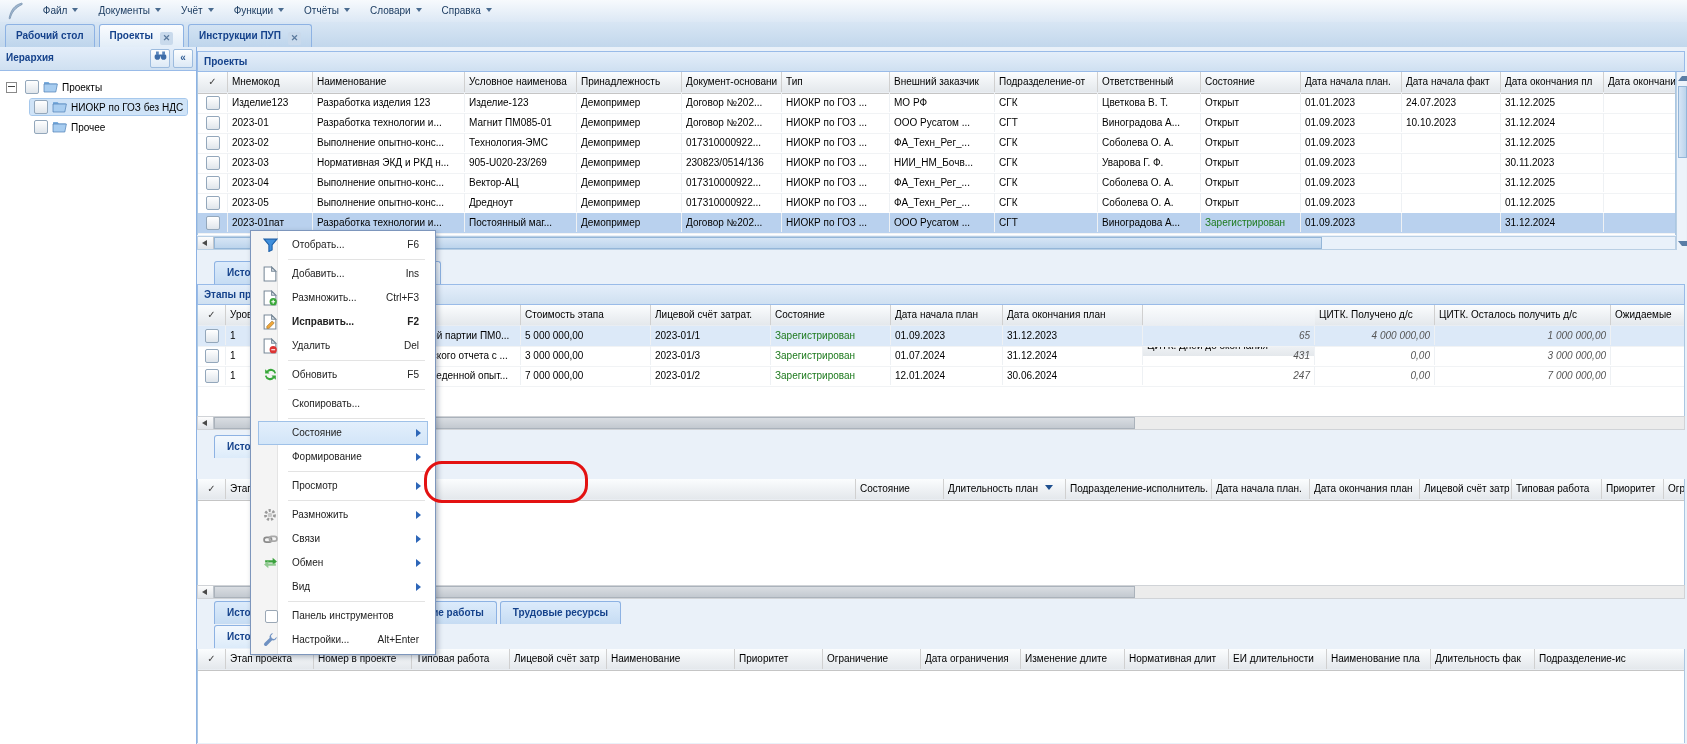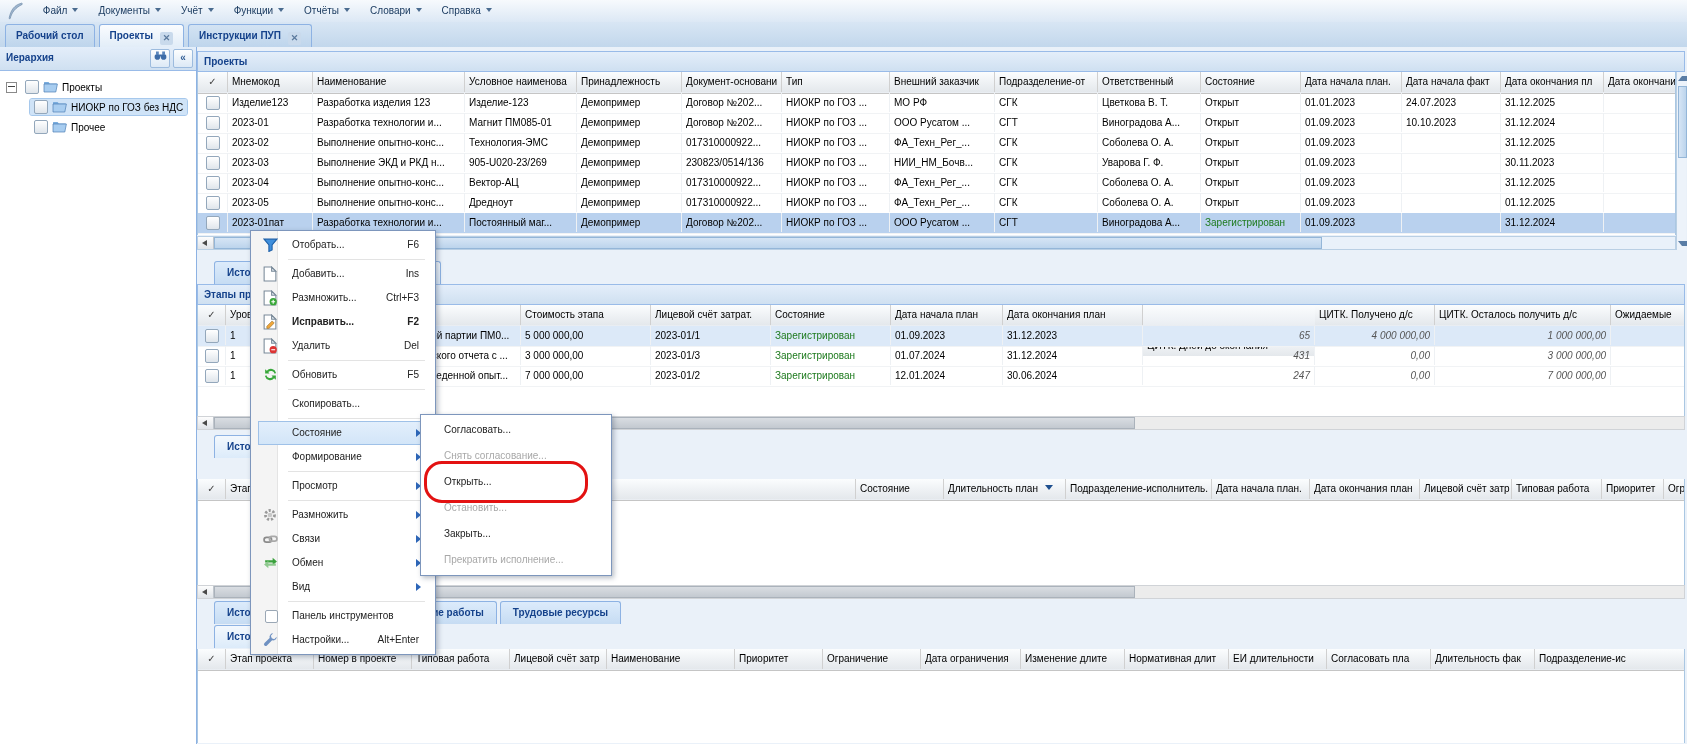--- a/index.html
+++ b/index.html
@@ -236,21 +236,21 @@
             <div class="gcell" style="left: 900px; width: 103px;">Соболева О. А.</div>
             <div class="gcell" style="left: 1003px; width: 100px;">Открыт</div>
             <div class="gcell" style="left: 1103px; width: 101px;">01.09.2023</div>
             <div class="gcell" style="left: 1204px; width: 99px;"></div>
             <div class="gcell" style="left: 1303px; width: 103px;">31.12.2025</div>
             <div class="gcell" style="left: 1406px; width: 130px;"></div>
           </div>
           <div class="grow" style="top: 60px;">
             <div class="gcell chk" style="left: 0px; width: 30px;"><span class="cb"></span></div>
             <div class="gcell" style="left: 30px; width: 85px;">2023-03</div>
-            <div class="gcell" style="left: 115px; width: 152px;">Выполнение ЭКД и РКД н...</div>
+            <div class="gcell" style="left: 115px; width: 152px;">Нормативная ЭКД и РКД н...</div>
             <div class="gcell" style="left: 267px; width: 112px;">905-U020-23/269</div>
             <div class="gcell" style="left: 379px; width: 105px;">Демопример</div>
             <div class="gcell" style="left: 484px; width: 100px;">230823/0514/136</div>
             <div class="gcell" style="left: 584px; width: 108px;">НИОКР по ГОЗ ...</div>
             <div class="gcell" style="left: 692px; width: 105px;">НИИ_НМ_Бочв...</div>
             <div class="gcell" style="left: 797px; width: 103px;">СГК</div>
             <div class="gcell" style="left: 900px; width: 103px;">Уварова Г. Ф.</div>
             <div class="gcell" style="left: 1003px; width: 100px;">Открыт</div>
             <div class="gcell" style="left: 1103px; width: 101px;">01.09.2023</div>
             <div class="gcell" style="left: 1204px; width: 99px;"></div>
@@ -421,21 +421,21 @@
           <div class="ghc" style="left: 116px; width: 98px;"><span class="ghl">Номер в проекте</span></div>
           <div class="ghc" style="left: 214px; width: 98px;"><span class="ghl">Типовая работа</span></div>
           <div class="ghc" style="left: 312px; width: 97px;"><span class="ghl">Лицевой счёт затр</span></div>
           <div class="ghc" style="left: 409px; width: 128px;"><span class="ghl">Наименование</span></div>
           <div class="ghc" style="left: 537px; width: 88px;"><span class="ghl">Приоритет</span></div>
           <div class="ghc" style="left: 625px; width: 98px;"><span class="ghl">Ограничение</span></div>
           <div class="ghc" style="left: 723px; width: 100px;"><span class="ghl">Дата ограничения</span></div>
           <div class="ghc" style="left: 823px; width: 104px;"><span class="ghl">Изменение длите</span></div>
           <div class="ghc" style="left: 927px; width: 104px;"><span class="ghl">Нормативная длит</span></div>
           <div class="ghc" style="left: 1031px; width: 98px;"><span class="ghl">ЕИ длительности</span></div>
-          <div class="ghc" style="left: 1129px; width: 104px;"><span class="ghl">Согласовать пла</span></div>
+          <div class="ghc" style="left: 1129px; width: 104px;"><span class="ghl">Наименование пла</span></div>
           <div class="ghc" style="left: 1233px; width: 104px;"><span class="ghl">Длительность фак</span></div>
           <div class="ghc" style="left: 1337px; width: 150px;"><span class="ghl">Подразделение-ис</span></div>
         </div>
         <div class="gbody"></div>
       </div>
   </div>
 
   <div class="menu" id="ctx" style="left:250px;top:230px;width:170px">
       <div class="mi"><span class="micon"><svg width="15" height="15" viewBox="0 0 14 14">
             <path d="M1 2h12L8.5 7.5V12l-3 1.5V7.5z" fill="#3f8fdc" stroke="#1c5fa8"></path>
@@ -487,22 +487,14 @@
             <path d="M2 4h7V1.5L13 5 9 8.5V6H2z" fill="#3aa13c"></path>
             <path d="M12 9H5v2.5L1 8l4-3.5V7h7z" fill="#8fc98f"></path>
           </svg></span><span>Обмен</span><span class="marr"></span></div>
       <div class="mi"><span>Вид</span><span class="marr"></span></div>
       <div class="msep"></div>
       <div class="mi"><span class="mcb"></span><span>Панель инструментов</span></div>
       <div class="mi"><span class="micon"><svg width="15" height="15" viewBox="0 0 14 14">
             <path d="M9.5 1.2a3.4 3.4 0 0 0-3.3 4.3L1.4 10.3a1.6 1.6 0 1 0 2.3 2.3l4.8-4.8a3.4 3.4 0 0 0 4.3-3.3L10.5 6.8 8.2 5.9l-.9-2.3z" fill="#6f91c2"></path>
           </svg></span><span>Настройки...</span><span class="sc">Alt+Enter</span></div>
     </div>
-  <div class="menu sub" id="sub" style="left:420px;top:414px;width:176px">
-      <div class="mi"><span>Согласовать...</span></div>
-      <div class="mi disabled"><span>Снять согласование...</span></div>
-      <div class="mi"><span>Открыть...</span></div>
-      <div class="mi disabled"><span>Остановить...</span></div>
-      <div class="mi"><span>Закрыть...</span></div>
-      <div class="mi disabled"><span>Прекратить исполнение...</span></div>
-    </div>
   <div class="oval" style="left: 424px; top: 461px; border-color: rgb(227, 18, 18);"></div>
 </div>
 
 </body></html>

